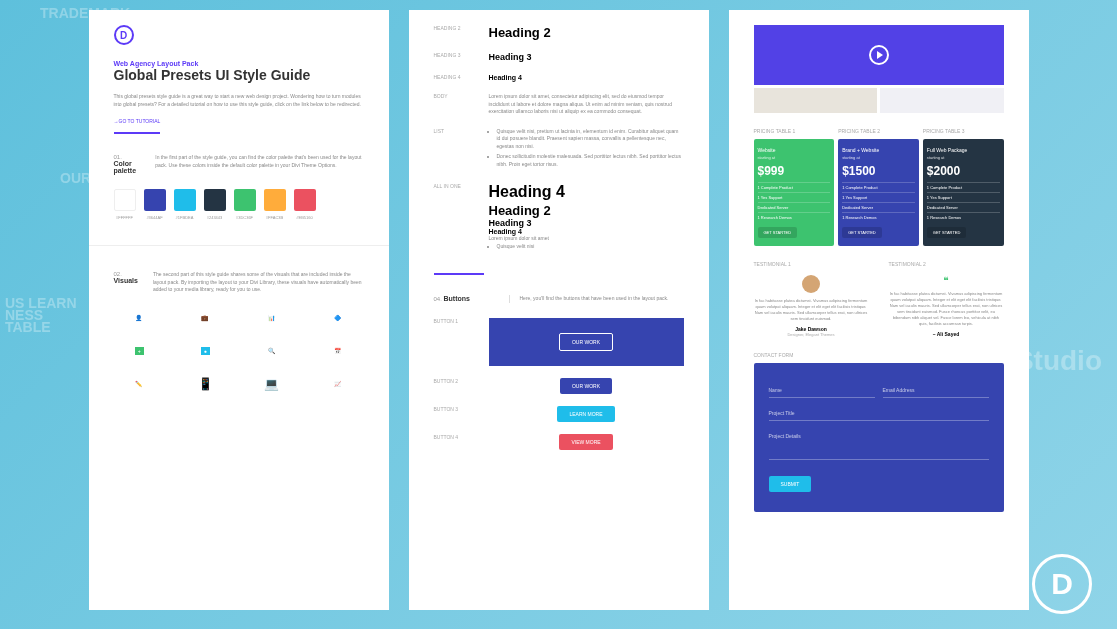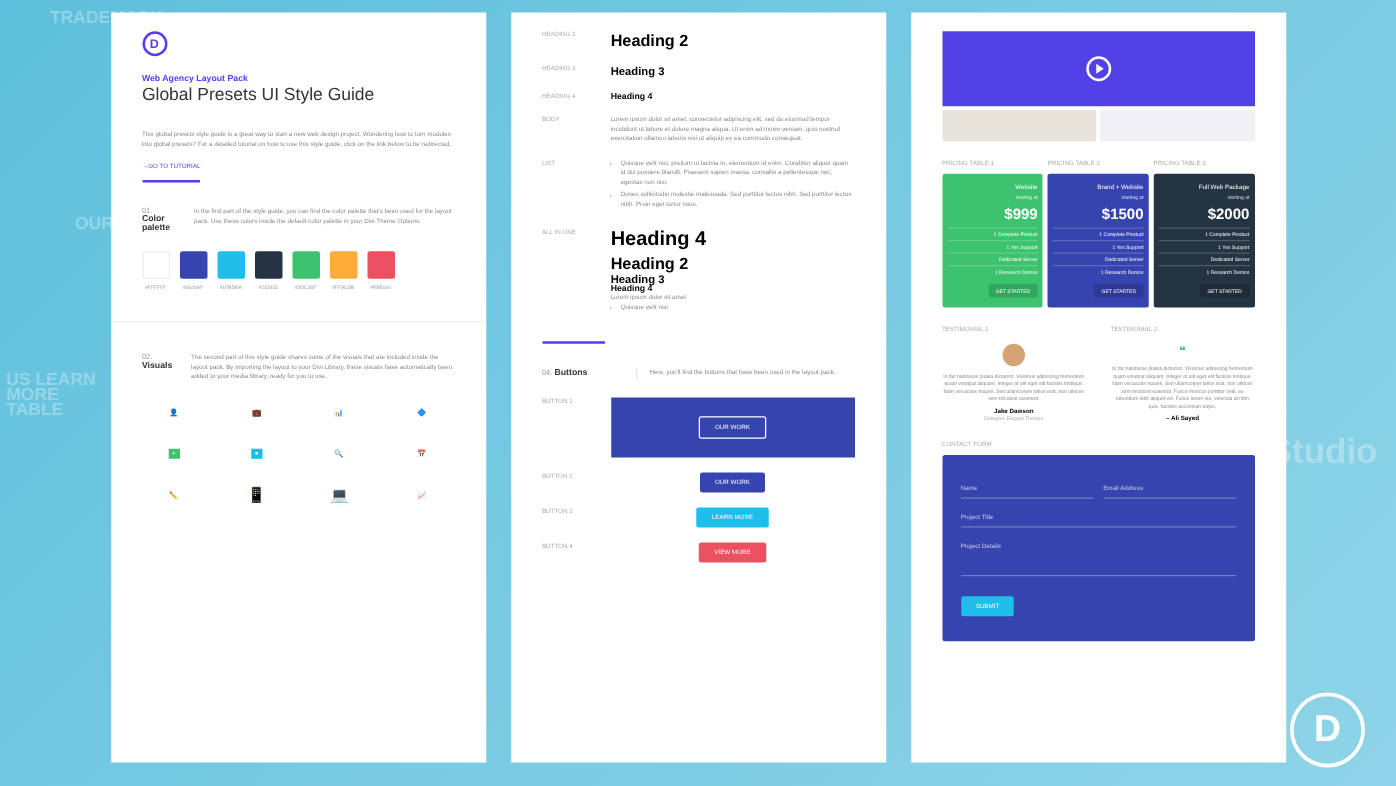--- a/index.html
+++ b/index.html
@@ -2,21 +2,21 @@
 <html><head>
 <meta charset="utf-8">
 <style>
 *{margin:0;padding:0;box-sizing:border-box;font-family:-apple-system,Arial,sans-serif}
 body{background:linear-gradient(135deg,#5ec0dc,#8fd4e8);min-height:629px;width:1117px;padding:10px;position:relative;overflow:hidden}
 .bg-text{position:absolute;color:rgba(255,255,255,0.3);font-weight:bold;font-size:14px;z-index:0}
 .panels{display:flex;gap:20px;justify-content:center;position:relative;z-index:1}
 .panel{background:#fff;width:300px;padding:15px 25px;font-size:6px;min-height:600px}
 .logo{width:20px;height:20px;border:2px solid #5c3af7;border-radius:50%;display:flex;align-items:center;justify-content:center;color:#5c3af7;font-size:10px;font-weight:bold;margin-bottom:15px}
 .subtitle{color:#5c3af7;font-size:7px;font-weight:600}
-h1.title{font-size:14px;font-weight:400;color:#333;margin-bottom:22px}
+h1.title{font-size:14px;font-weight:700;color:#333;margin-bottom:10px}
 .desc{font-size:5px;color:#888;line-height:1.5;margin-bottom:10px}
 .tutorial{font-size:5px;color:#5c3af7;text-transform:uppercase;padding-bottom:8px;border-bottom:2px solid #5c3af7;display:inline-block;margin-bottom:20px}
 .section-row{display:flex;gap:15px;margin-bottom:15px}
 .section-num{font-size:6px;color:#999}
 .section-title{font-size:7px;font-weight:600;color:#333}
 .section-text{font-size:5px;color:#888;line-height:1.5}
 .colors{display:flex;flex-wrap:wrap;gap:8px;margin-top:10px}
 .color-item{text-align:center}
 .swatch{width:22px;height:22px;border-radius:2px}
 .color-code{font-size:4px;color:#999;margin-top:4px}
@@ -37,21 +37,21 @@
 .btn{padding:5px 12px;font-size:5px;text-transform:uppercase;border:none;color:#fff;border-radius:2px}
 .btn-block{background:#3644af;padding:15px 0;width:100%;text-align:center;display:flex;justify-content:center}
 .btn-outline{background:transparent;border:1px solid #fff;color:#fff}
 .video-hero{background:#5241e6;height:60px;display:flex;align-items:center;justify-content:center;margin-bottom:3px}
 .play{width:20px;height:20px;border:2px solid #fff;border-radius:50%;display:flex;align-items:center;justify-content:center}
 .play::after{content:"";border-left:6px solid #fff;border-top:4px solid transparent;border-bottom:4px solid transparent;margin-left:2px}
 .imgs{display:flex;gap:3px;margin-bottom:15px}
 .img-box{flex:1;height:25px;background:#ddd}
 .pricing-label{font-size:5px;color:#aaa;text-transform:uppercase;margin-bottom:5px}
 .pricing-row{display:flex;gap:4px;margin-bottom:15px}
-.price-card{flex:1;color:#fff;padding:8px 4px;text-align:right;border-radius:2px}
+.price-card{flex:1;color:#fff;padding:8px 4px;text-align:left;border-radius:2px}
 .price-title{font-size:5px;margin-bottom:2px}
 .price-sub{font-size:4px;opacity:0.8}
 .price-amt{font-size:12px;font-weight:700;margin:4px 0}
 .price-feat{font-size:4px;padding:2px 0;border-top:1px solid rgba(255,255,255,0.2)}
 .price-btn{background:rgba(0,0,0,0.15);padding:3px 6px;font-size:4px;margin-top:5px;display:inline-block;border-radius:2px}
 .test-row{display:flex;gap:20px;margin-bottom:15px}
 .test-col{flex:1;text-align:center}
 .test-label{font-size:5px;color:#aaa;text-transform:uppercase;margin-bottom:8px;text-align:left}
 .avatar{width:18px;height:18px;border-radius:50%;background:#d4a574;margin:0 auto 5px}
 .quote-icon{color:#3dc36f;font-size:10px;margin-bottom:5px}
@@ -64,21 +64,21 @@
 .submit-btn{background:#1fbdea;color:#fff;padding:5px 12px;font-size:5px;border:none;border-radius:2px;margin-top:8px}
 .section-divider{height:2px;background:#5c3af7;width:50px;margin:20px 0}
 .badge-d{position:absolute;bottom:15px;right:25px;width:60px;height:60px;border:3px solid #fff;border-radius:50%;display:flex;align-items:center;justify-content:center;color:#fff;font-size:30px;font-weight:bold;z-index:2}
 </style>
 </head>
 <body>
 
 <div class="bg-text" style="top:5px;left:40px">TRADEMARK</div>
 <div class="bg-text" style="top:170px;left:60px">OUR PART</div>
 <div class="bg-text" style="top:295px;left:5px">US LEARN</div>
-<div class="bg-text" style="top:307px;left:5px">MORE</div>
+<div class="bg-text" style="top:307px;left:5px">NESS</div>
 <div class="bg-text" style="top:319px;left:5px">TABLE</div>
 <div class="bg-text" style="top:345px;right:15px;font-size:28px">Studio</div>
 
 <div class="panels">
 
 <div class="panel">
 <div class="logo">D</div>
 <div class="subtitle">Web Agency Layout Pack</div>
 <h1 class="title">Global Presets UI Style Guide</h1>
 <p class="desc">This global presets style guide is a great way to start a new web design project. Wondering how to turn modules into global presets? For a detailed tutorial on how to use this style guide, click on the link below to be redirected.</p>

